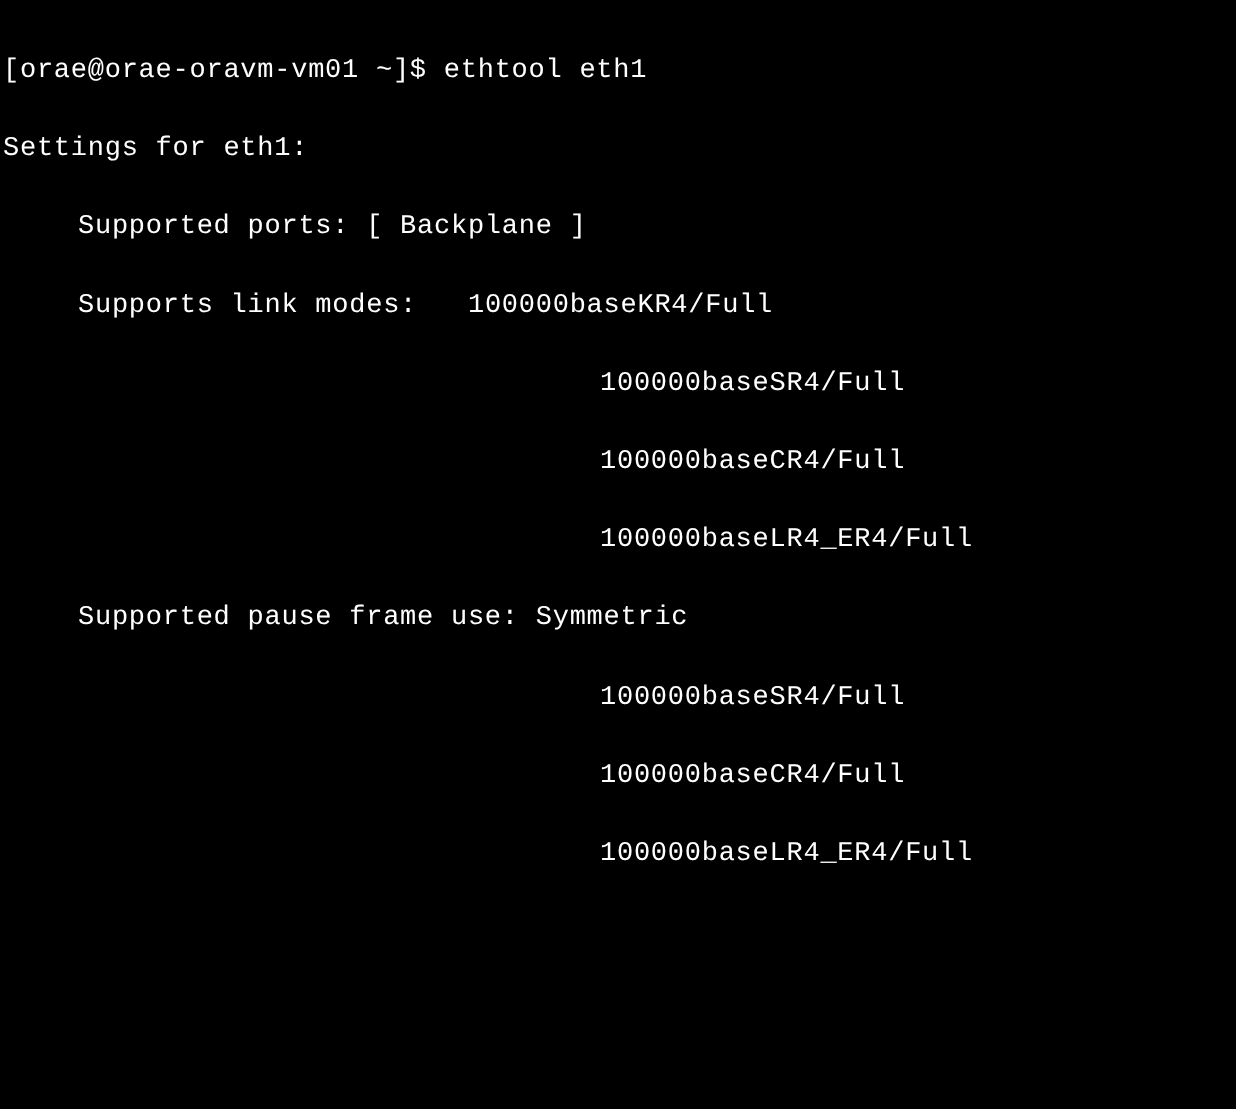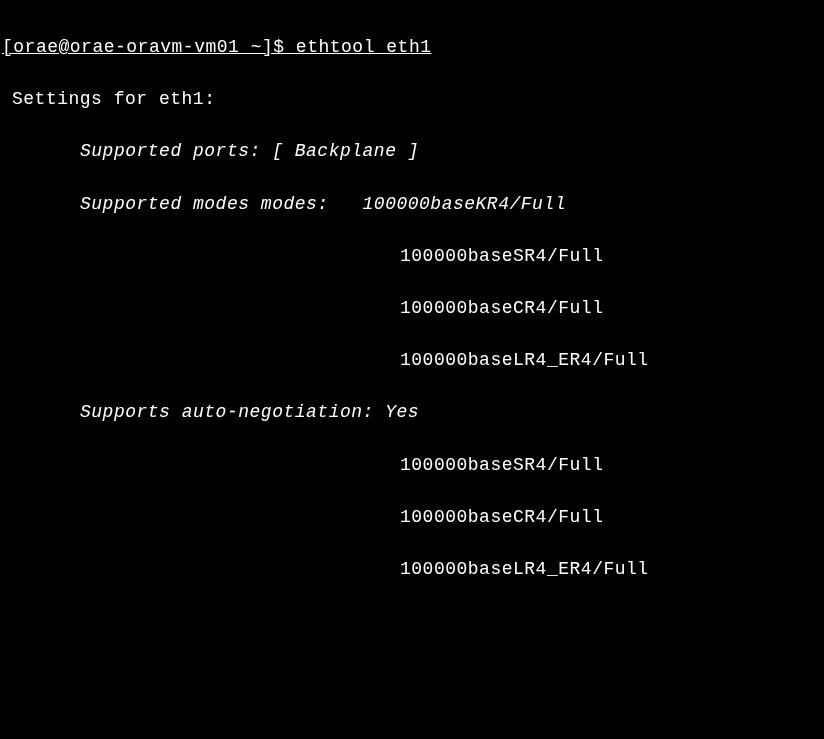--- a/index.html
+++ b/index.html
@@ -12,38 +12,38 @@
     line-height: 1.45;
     width: 824px;
     height: 739px;
     overflow: hidden;
     letter-spacing: 0.5px;
   }
   .terminal {
     padding: 8px 0 0 0;
     white-space: pre;
   }
-  .prompt-line { padding-left: 2px; text-decoration: underline; }
-  .no-indent   { padding-left: 12px; }
-  .indent1     { padding-left: 80px; font-style: italic; }   
+  .prompt-line { padding-left: 2px; }
+  .no-indent   { padding-left: 2px; }
+  .indent1     { padding-left: 52px; }   
   .indent-continue { padding-left: 400px; } 
   .indent-continue2 { padding-left: 400px; }
 </style>
 </head>
 <body>
 
 <div class="terminal">
 <div class="prompt-line"><span>[orae@orae-oravm-vm01 ~]$ </span><span>ethtool eth1</span></div>
 <div class="no-indent">Settings for eth1:</div>
 <div class="indent1">Supported ports: [ Backplane ]</div>
-<div class="indent1"><span>Supported modes modes:   </span><span>100000baseKR4/Full</span></div>
+<div class="indent1"><span>Supports link modes:   </span><span>100000baseKR4/Full</span></div>
 <div class="indent-continue">100000baseSR4/Full</div>
 <div class="indent-continue">100000baseCR4/Full</div>
 <div class="indent-continue">100000baseLR4_ER4/Full</div>
-<div class="indent1">Supports auto-negotiation: Yes</div>
+<div class="indent1">Supported pause frame use: Symmetric</div>
 <div class="indent-continue2">100000baseSR4/Full</div>
 <div class="indent-continue2">100000baseCR4/Full</div>
 <div class="indent-continue2">100000baseLR4_ER4/Full</div>
 
 
 
 
 
 
 

